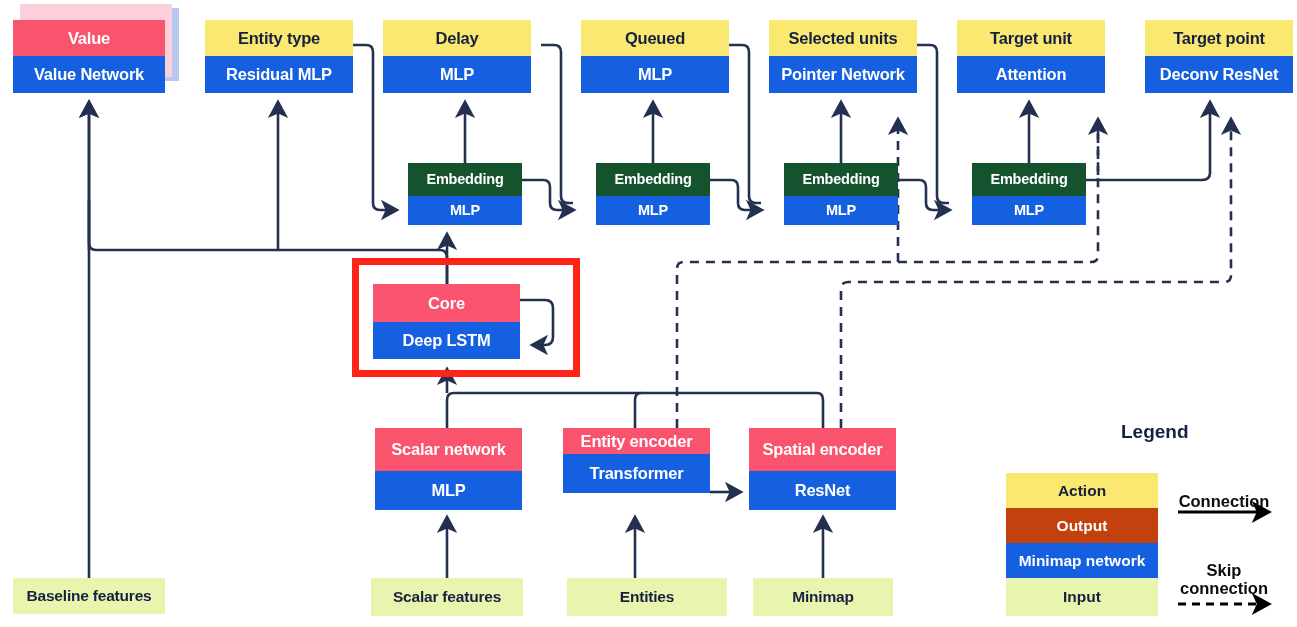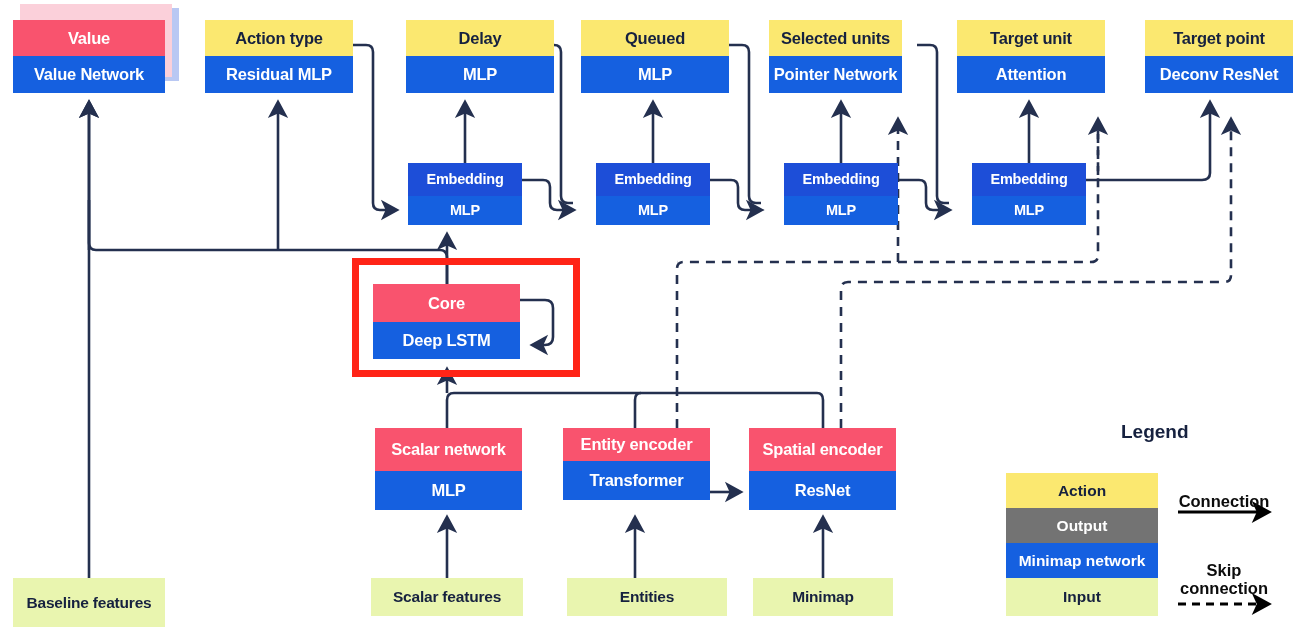--- a/index.html
+++ b/index.html
@@ -10,21 +10,21 @@
   }
   #canvas{position:absolute;left:0;top:0;width:1297px;height:627px;}
   svg.wires{position:absolute;left:0;top:0;width:1297px;height:627px;pointer-events:none;}
 
   
   .node{position:absolute;box-sizing:border-box;}
   .seg{box-sizing:border-box;display:flex;align-items:center;justify-content:center;
        text-align:center;line-height:1;letter-spacing:-0.2px;white-space:nowrap;}
   .seg.action{background:#FBE870;color:#16213f;font-weight:700;font-size:16.5px;}
   .seg.output{background:#F9536E;color:#ffffff;font-weight:700;font-size:16.5px;}
-  .seg.outputsm{background:#1d4ed8;color:#ffffff;font-weight:600;font-size:14.5px;}
+  .seg.outputsm{background:#14532d;color:#ffffff;font-weight:600;font-size:14.5px;}
   .seg.nn{background:#1560E0;color:#ffffff;font-weight:700;font-size:16.5px;}
   .seg.nnsm{background:#1560E0;color:#ffffff;font-weight:600;font-size:14.5px;}
   .seg.input{background:#E9F5AF;color:#16213f;font-weight:700;font-size:15.5px;}
 
   
   .stack-b{position:absolute;background:#FBD0DA;}
   .stack-c{position:absolute;background:#B9C8F3;}
 
   
   .highlight{position:absolute;border:7px solid #FF2417;box-sizing:border-box;background:transparent;}
@@ -112,35 +112,35 @@
   </svg>
 
   <div class="stack-c" style="left:27px;top:8px;width:152px;height:73px;"></div>
   <div class="stack-b" style="left:20px;top:4px;width:152px;height:73px;"></div>
   <div class="node" style="left:13px;top:20px;width:152px;height:73px;">
     <div class="seg output" style="height:36px;">Value</div>
     <div class="seg nn" style="height:37px;">Value Network</div>
   </div>
 
   <div class="node" style="left:205px;top:20px;width:148px;height:73px;">
-    <div class="seg action" style="height:36px;">Action type</div>
+    <div class="seg action" style="height:36px;">Entity type</div>
     <div class="seg nn" style="height:37px;">Residual MLP</div>
   </div>
 
-  <div class="node" style="left:406px;top:20px;width:148px;height:86px;">
+  <div class="node" style="left:383px;top:20px;width:148px;height:86px;">
     <div class="seg action" style="height:36px;">Delay</div>
     <div class="seg nn" style="height:37px;">MLP</div>
   </div>
 
   <div class="node" style="left:581px;top:20px;width:148px;height:73px;">
     <div class="seg action" style="height:36px;">Queued</div>
     <div class="seg nn" style="height:37px;">MLP</div>
   </div>
 
-  <div class="node" style="left:769px;top:20px;width:133px;height:73px;border-radius:24px;">
+  <div class="node" style="left:769px;top:20px;width:148px;height:73px;border-radius:24px;">
     <div class="seg action" style="height:36px;">Selected units</div>
     <div class="seg nn" style="height:37px;">Pointer Network</div>
   </div>
 
   <div class="node" style="left:957px;top:20px;width:148px;height:73px;">
     <div class="seg action" style="height:36px;">Target unit</div>
     <div class="seg nn" style="height:37px;">Attention</div>
   </div>
 
   <div class="node" style="left:1145px;top:20px;width:148px;height:73px;">
@@ -173,51 +173,51 @@
     <div class="seg output" style="height:38px;">Core</div>
     <div class="seg nn" style="height:37px;">Deep LSTM</div>
   </div>
 
   <div class="node" style="left:375px;top:428px;width:147px;height:82px;">
     <div class="seg output" style="height:43px;">Scalar network</div>
     <div class="seg nn" style="height:39px;">MLP</div>
   </div>
 
   <div class="node" style="left:563px;top:428px;width:147px;height:82px;">
-    <div class="seg output" style="height:33px;">Entity encoder</div>
+    <div class="seg output" style="height:26px;">Entity encoder</div>
     <div class="seg nn" style="height:39px;">Transformer</div>
   </div>
 
   <div class="node" style="left:749px;top:428px;width:147px;height:82px;">
     <div class="seg output" style="height:43px;">Spatial encoder</div>
     <div class="seg nn" style="height:39px;">ResNet</div>
   </div>
 
   <div class="node" style="left:13px;top:578px;width:152px;height:38px;">
-    <div class="seg input" style="height:50px;">Baseline features</div>
+    <div class="seg input" style="height:36px;">Baseline features</div>
   </div>
 
   <div class="node" style="left:371px;top:578px;width:152px;height:38px;">
     <div class="seg input" style="height:38px;">Scalar features</div>
   </div>
 
   <div class="node" style="left:567px;top:578px;width:160px;height:38px;">
     <div class="seg input" style="height:38px;">Entities</div>
   </div>
 
   <div class="node" style="left:753px;top:578px;width:140px;height:38px;">
     <div class="seg input" style="height:38px;">Minimap</div>
   </div>
 
   <div class="legend-title" style="left:1097px;top:421px;margin-left:24px;">Legend</div>
 
   <div class="legend-swatch" style="left:1006px;top:473px;width:152px;height:35px;background:#FBE870;color:#16213f;">
     <span>Action</span>
   </div>
-  <div class="legend-swatch" style="left:1006px;top:508px;width:152px;height:35px;background:#737373;color:#ffffff;">
+  <div class="legend-swatch" style="left:1006px;top:508px;width:152px;height:35px;background:#c2410c;color:#ffffff;">
     <span>Output</span>
   </div>
   <div class="legend-swatch" style="left:1006px;top:543px;width:152px;height:35px;background:#1560E0;color:#ffffff;">
     <span>Minimap network</span>
   </div>
   <div class="legend-swatch" style="left:1006px;top:578px;width:152px;height:38px;background:#E9F5AF;color:#16213f;">
     <span>Input</span>
   </div>
 
   <div class="legend-lbl" style="left:1168px;top:492px;width:112px;">Connection</div>

